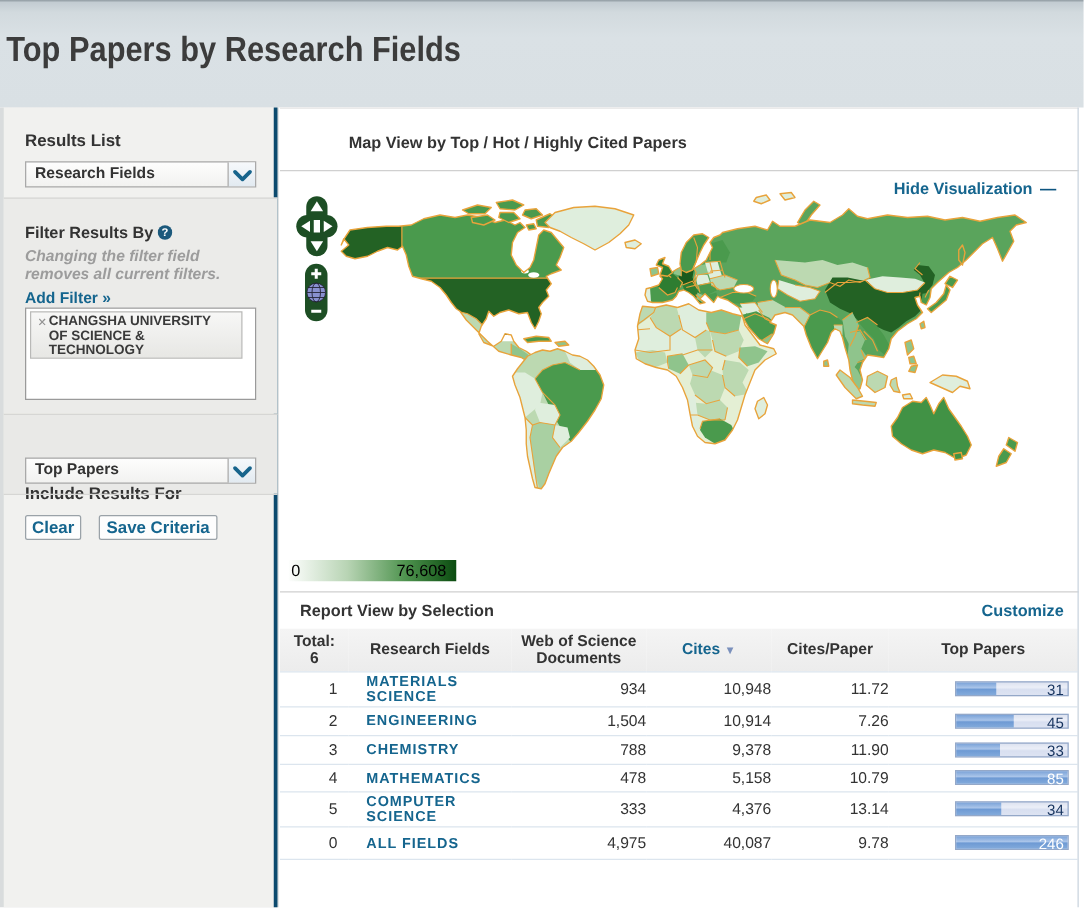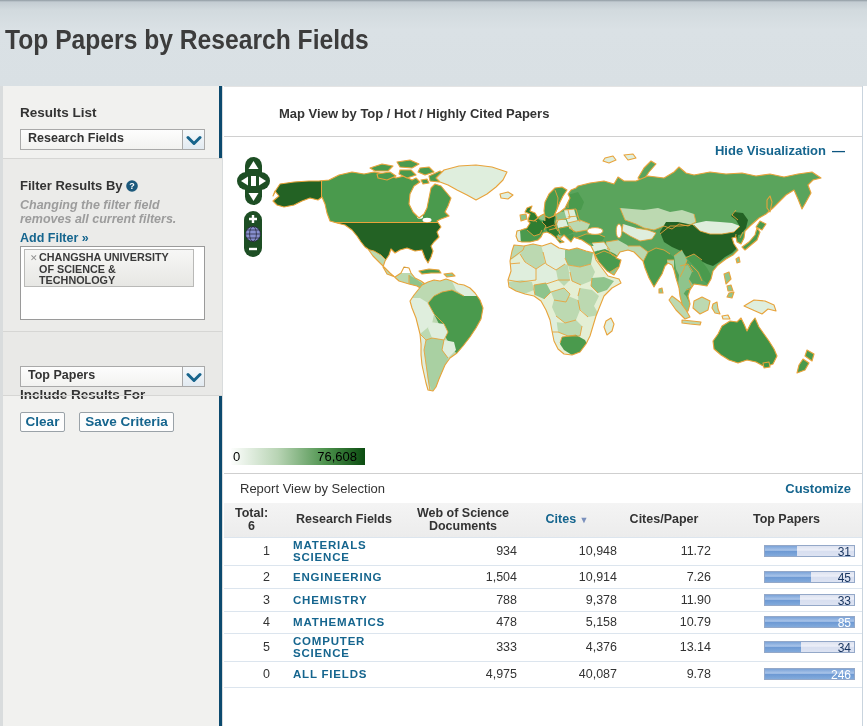--- a/index.html
+++ b/index.html
@@ -21,21 +21,21 @@
 .dd .arr svg { position:absolute; left:3px; top:5px; }
 .btn { position:absolute; top:326px; height:20px; background:#fdfdfd; border:1px solid #9aa2a8; border-radius:2px; font-size:13.5px; font-weight:bold; color:#15658e; text-align:center; line-height:18px; }
 
 #main { position:absolute; left:224px; top:86px; width:639px; height:640px; background:#fff; }
 #mapHdrRow { position:absolute; left:0; top:0; width:639px; height:51px; border-top:1px solid #e4e4e4; border-bottom:1px solid #d0d0d0; }
 #mapHdrRow .t { position:absolute; left:15px; top:19px; font-size:13px; font-weight:bold; color:#333;margin-left:40px; }
 #hideViz { position:absolute; right:18px; top:19px; font-size:13px; font-weight:bold; color:#15658e;margin-top:37px; }
 #hideViz .dash { color:#0d5580; font-weight:bold; margin-left:6px; }
 #mapArea { position:absolute; left:0; top:52px; width:639px; height:336px; border-bottom:1px solid #cfcfcf; overflow:hidden; }
 #reportRow { position:absolute; left:0; top:389px; width:639px; height:29px; }
-#reportRow .t { position:absolute; left:16px; top:6px; font-size:13px; font-weight:normal; color:#333; }
+#reportRow .t { position:absolute; left:16px; top:6px; font-size:13px; font-weight:bold; color:#333; }
 #reportRow .c { position:absolute; right:12px; top:6px; font-size:13px; font-weight:bold; color:#15658e; }
 
 table { position:absolute; left:0; top:417px; border-collapse:collapse; table-layout:fixed; width:638px; font-size:12.5px; color:#333; }
 th { background:linear-gradient(#f4f4f4,#ececec); font-weight:bold; color:#333; height:34px; vertical-align:middle; line-height:13px; }
 td { border-top:1px solid #dce5ee; vertical-align:middle; line-height:12px; }
 tr.last td { border-bottom:1px solid #dce5ee; }
 .c1 { width:55px; text-align:right; padding-right:9px; }
 .c2 { width:130px; text-align:left; padding-left:14px; }
 .c3 { width:108px; text-align:right; padding-right:0px; }
 .c4 { width:100px; text-align:right; padding-right:0px; }

